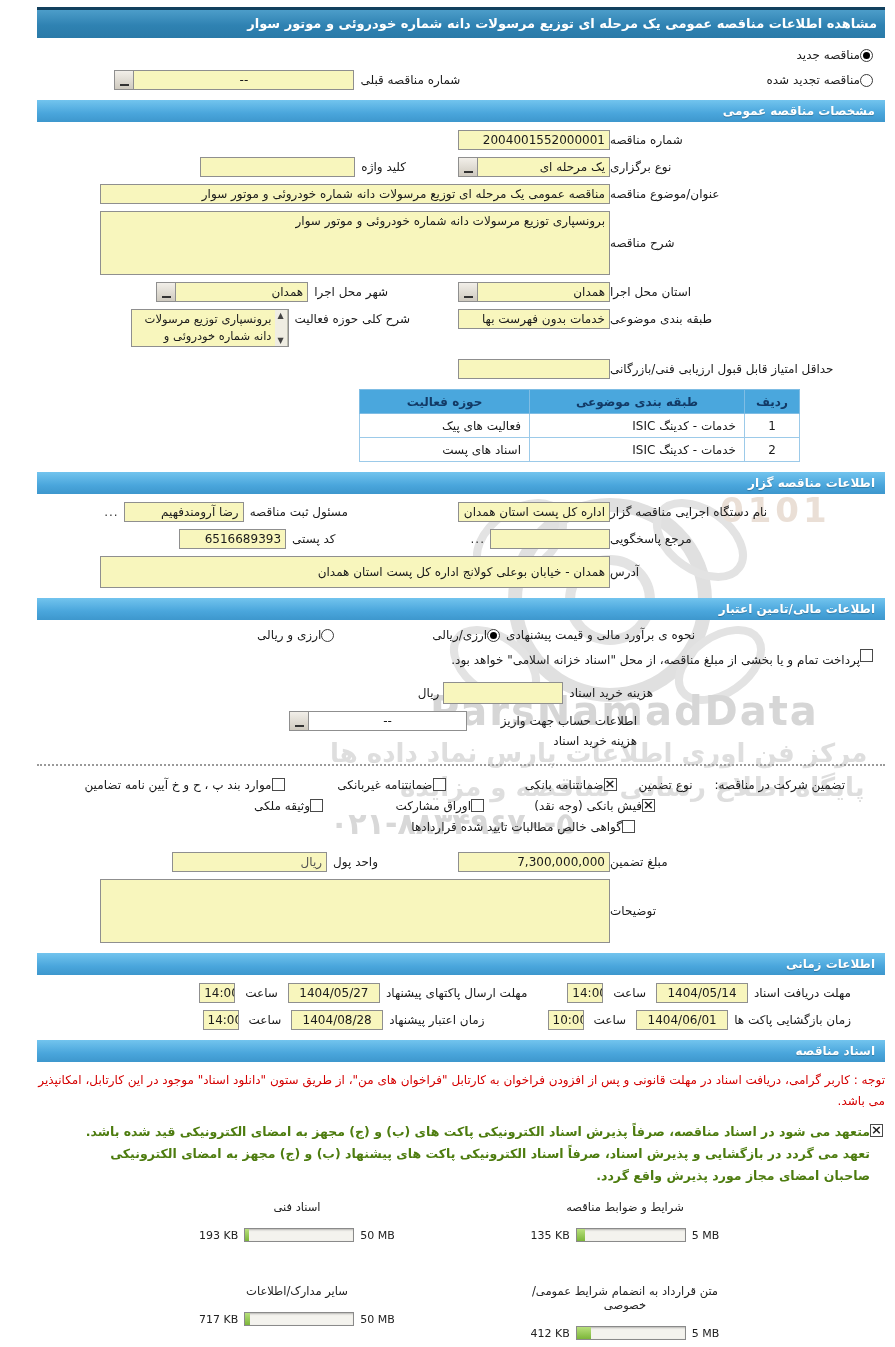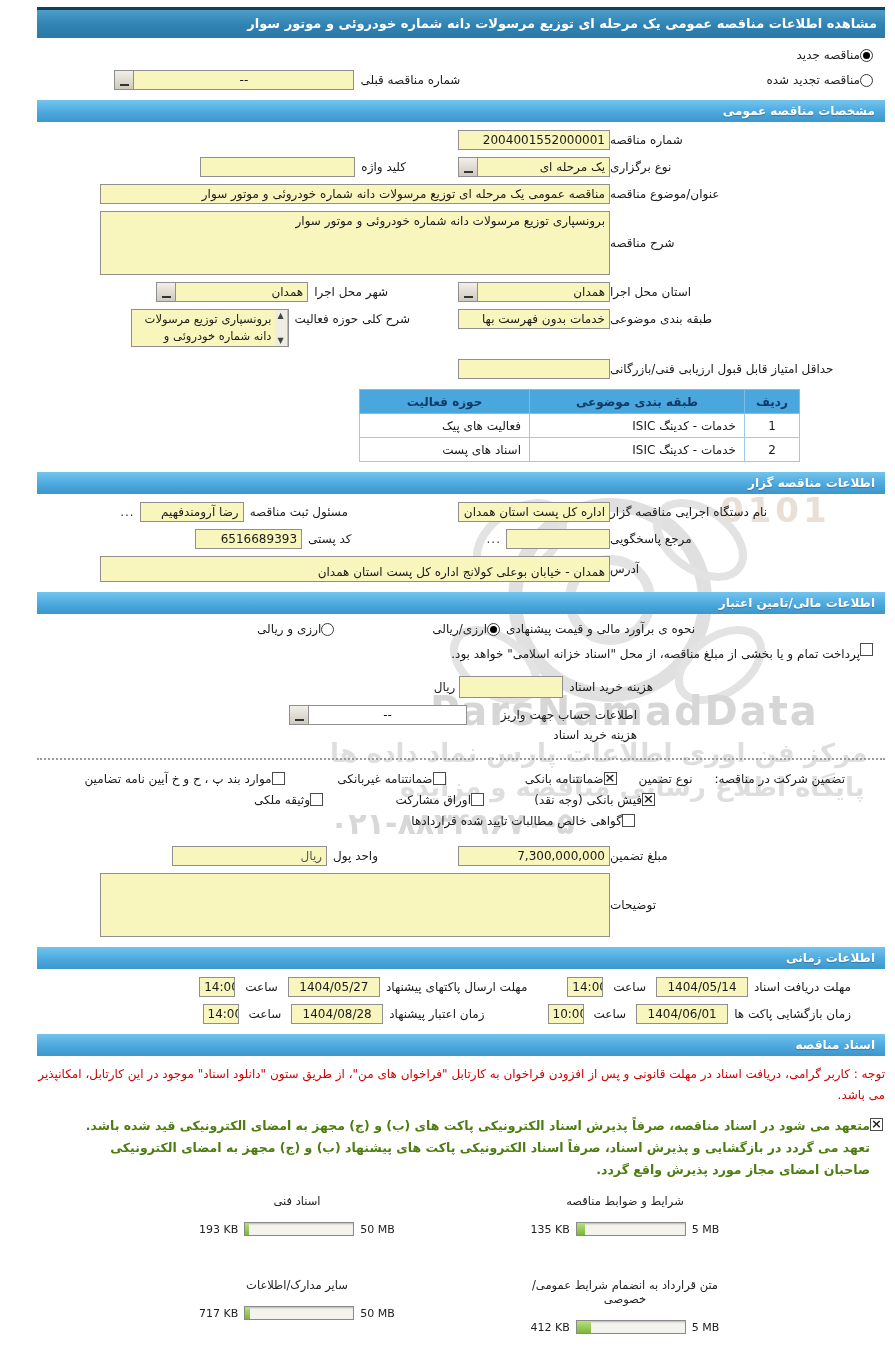--- a/index.html
+++ b/index.html
@@ -72,21 +72,21 @@
   
   .notice { color:#d40000; font-size: 12px; line-height: 1.8; margin: 4px 0 8px 0; }
   .commit { font-weight: bold; font-size: 12.5px; color:#4d7c0f; line-height: 1.75; }
   .files-row { display:flex; justify-content:center; gap: 118px; margin: 14px 0 4px 0; }
   .fblock { width: 210px; text-align:center; }
   .fblock .ftitle { font-size: 11.5px; color:#222; margin-bottom: 14px; }
   .fbar { display:flex; align-items:center; justify-content:center; gap:6px; direction:ltr; font-size:11px; color:#222; }
   .track { width: 110px; height: 14px; border:1px solid #8a8a8a; background:#f4f3ee; box-shadow: inset 1px 1px 2px rgba(0,0,0,.25); }
   .fill { height: 100%; background: linear-gradient(180deg,#b8e07c,#7cb63a); }
 
-  .w105{width:104px}.w150{width:152px}.w155{width:155px}.w90{width:92px}.w55{width:36px}.w510{width:510px}.w260{width:107px}
+  .w105{width:120px}.w150{width:152px}.w155{width:155px}.w90{width:92px}.w55{width:36px}.w510{width:510px}.w260{width:107px}
   .h64{height:64px}
   .sp { flex:none; }
 </style>
 </head>
 <body>
 
 <div class="wm" style="left:400px; top:480px;">
   <svg width="400" height="260" viewBox="0 0 400 260" fill="none">
     <circle cx="210" cy="120" r="95" stroke="#e0e0e0" stroke-width="14"></circle>
     <circle cx="210" cy="120" r="40" stroke="#e3e3e3" stroke-width="10"></circle>
@@ -225,21 +225,21 @@
     <span class="lblR">مرجع پاسخگویی</span>
     <span class="field w105"></span>
     <span class="more">...</span>
     <span class="sp" style="width:130px"></span>
     <span class="lbl">کد پستی</span>
     <span class="field num w260">6516689393</span>
   </div>
 
   <div class="row">
     <span class="lblR">آدرس</span>
-    <span class="area w510" style="height:26px; line-height:26px;">همدان - خیابان بوعلی کولانج اداره کل پست استان همدان</span>
+    <span class="area w510" style="height:32px; line-height:26px;">همدان - خیابان بوعلی کولانج اداره کل پست استان همدان</span>
   </div>
 
   <div class="secbar">اطلاعات مالی/تامین اعتبار</div>
 
   <div class="row" style="margin-right:190px">
     <span class="lbl">نحوه ی برآورد مالی و قیمت پیشنهادی</span>
     <span class="rd checked"></span>
     <span class="lbl">ارزی/ریالی</span>
     <span class="sp" style="width:92px"></span>
     <span class="rd"></span>

